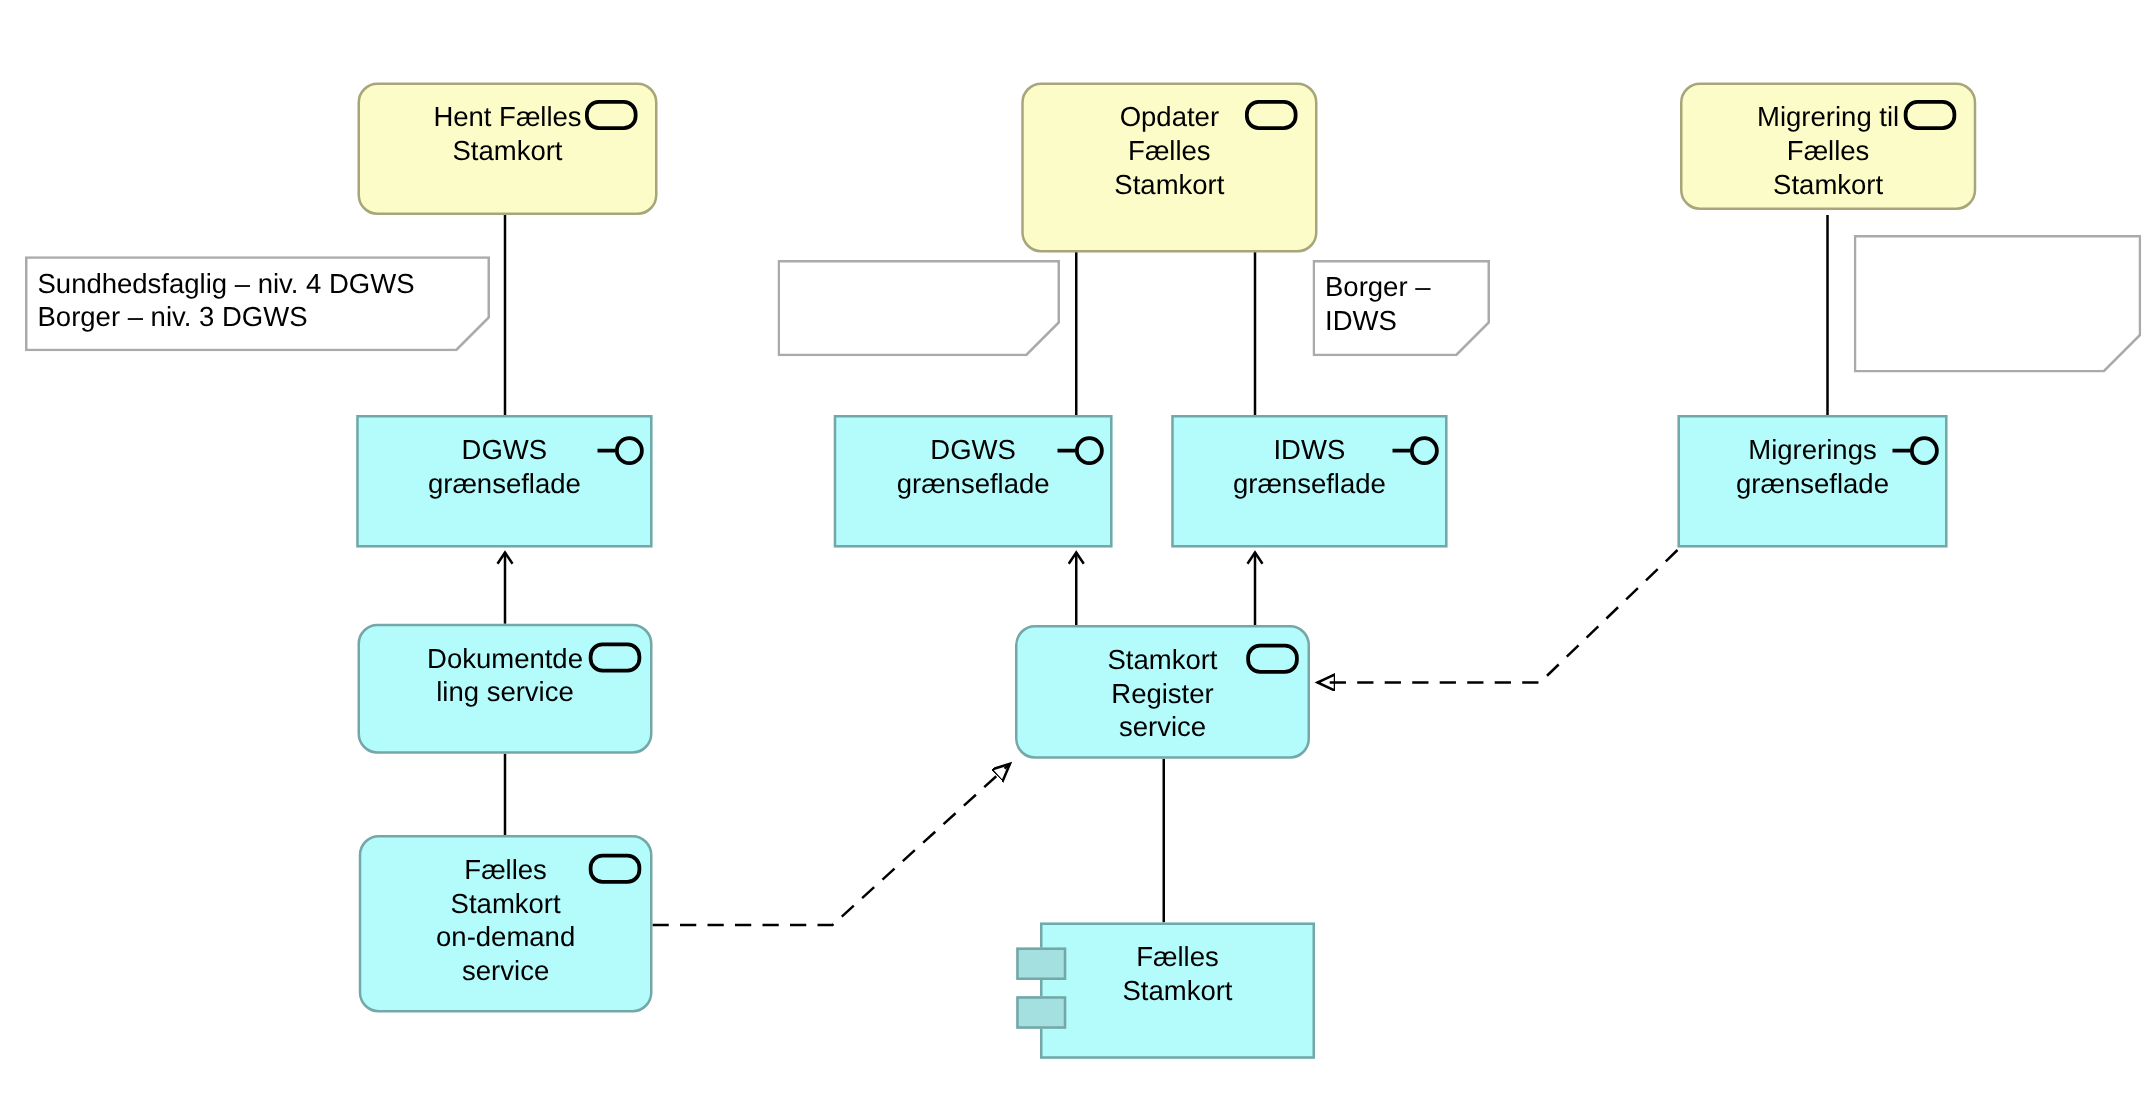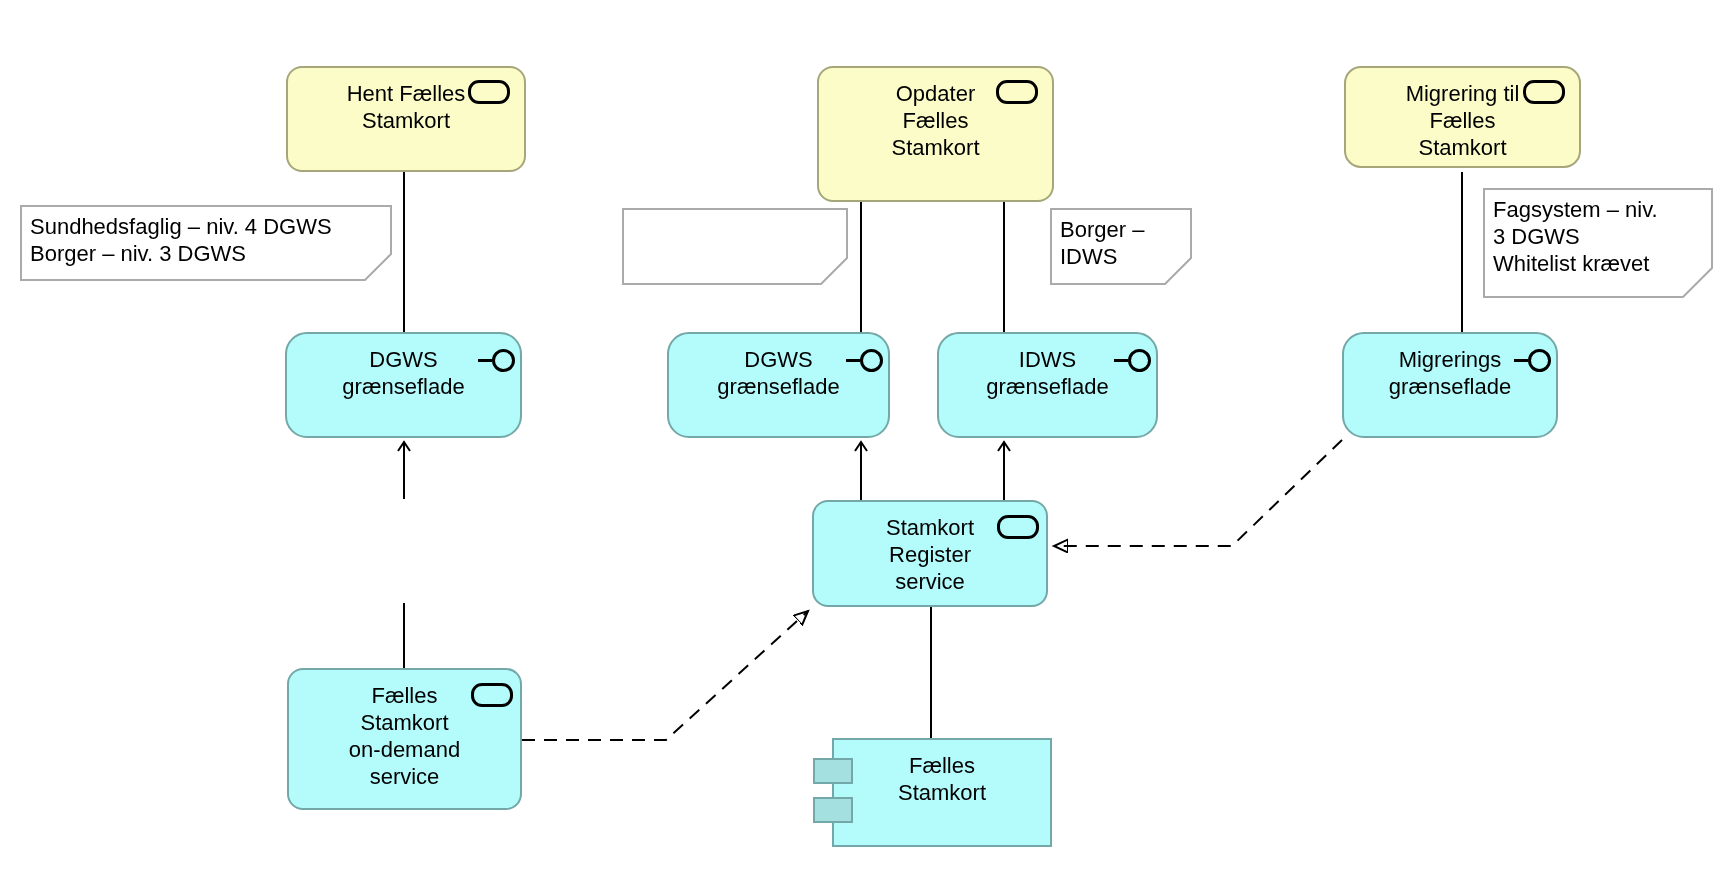--- a/index.html
+++ b/index.html
@@ -4,21 +4,21 @@
 <style>
   html,body{margin:0;padding:0;background:#fff;}
   #canvas{
     position:relative;width:1716px;height:888px;background:#ffffff;overflow:hidden;
     font-family:"Liberation Sans","DejaVu Sans",sans-serif;color:#000;
   }
   #wires{position:absolute;left:0;top:0;width:1716px;height:888px;pointer-events:none;}
   #wires line,#wires path{stroke:#000;stroke-width:2;fill:none;}
   #wires .dashed{stroke-dasharray:13 9;}
 
-  .node{position:absolute;box-sizing:border-box;border-radius:22px;}
+  .node{position:absolute;box-sizing:border-box;}
   .svc-yellow{background:var(--service-fill);border:2px solid var(--service-border);border-radius:16px;}
   .svc-cyan{background:var(--cyan-fill);border:2px solid var(--cyan-border);border-radius:16px;}
   .iface{background:var(--cyan-fill);border:2px solid var(--cyan-border);}
   .label{
     position:absolute;left:0;right:0;top:0;padding-top:12px;
     text-align:center;font-size:22px;line-height:27px;white-space:pre-line;
   }
   .icon-service{position:absolute;width:36px;height:18px;border:3px solid #000;border-radius:11px;}
   .svc-yellow .icon-service{top:12px;right:14px;}
   .svc-cyan .icon-service{top:13px;right:7px;}
@@ -75,21 +75,21 @@
     <span class="icon-service"></span>
     <div class="label">Hent Fælles
 Stamkort</div>
   </div>
   <div class="node svc-yellow" style="left:817px;top:66px;width:237px;height:136px;">
     <span class="icon-service"></span>
     <div class="label">Opdater
 Fælles
 Stamkort</div>
   </div>
-  <div class="node svc-yellow" style="left:1344px;top:66px;width:237px;height:102px;border-radius:17px;">
+  <div class="node svc-yellow" style="left:1344px;top:66px;width:237px;height:102px;">
     <span class="icon-service"></span>
     <div class="label">Migrering til
 Fælles
 Stamkort</div>
   </div>
 
   <div class="note" style="left:20px;top:205px;width:372px;height:76px;">
     <svg viewBox="0 0 372 76" preserveAspectRatio="none">
         <polygon points="1,1 371,1 371,49 345,75 1,75"></polygon>
       </svg>
@@ -105,23 +105,20 @@
     <svg viewBox="0 0 142 77" preserveAspectRatio="none">
         <polygon points="1,1 141,1 141,50 115,76 1,76"></polygon>
       </svg>
     <div class="note-text">Borger –
 IDWS</div>
   </div>
   <div class="note" style="left:1483px;top:188px;width:230px;height:110px;">
     <svg viewBox="0 0 230 110" preserveAspectRatio="none">
         <polygon points="1,1 229,1 229,80 200,109 1,109"></polygon>
       </svg>
-    <div class="note-text">Fagsystem – niv.
-3 DGWS
-Whitelist krævet</div>
   </div>
 
   <div class="node iface" style="left:285px;top:332px;width:237px;height:106px;">
     <span class="icon-iface">
         <span class="stick"></span>
         <span class="ball"></span>
       </span>
     <div class="label">DGWS
 grænseflade</div>
   </div>
@@ -143,20 +140,25 @@
   </div>
   <div class="node iface" style="left:1342px;top:332px;width:216px;height:106px;">
     <span class="icon-iface">
         <span class="stick"></span>
         <span class="ball"></span>
       </span>
     <div class="label">Migrerings
 grænseflade</div>
   </div>
 
+  <div class="node svc-cyan" style="left:286px;top:499px;width:236px;height:104px;">
+    <span class="icon-service"></span>
+    <div class="label">Dokumentde
+ling service</div>
+  </div>
   <div class="node svc-cyan" style="left:812px;top:500px;width:236px;height:107px;">
     <span class="icon-service"></span>
     <div class="label">Stamkort
 Register
 service</div>
   </div>
   <div class="node svc-cyan" style="left:287px;top:668px;width:235px;height:142px;">
     <span class="icon-service"></span>
     <div class="label">Fælles
 Stamkort

